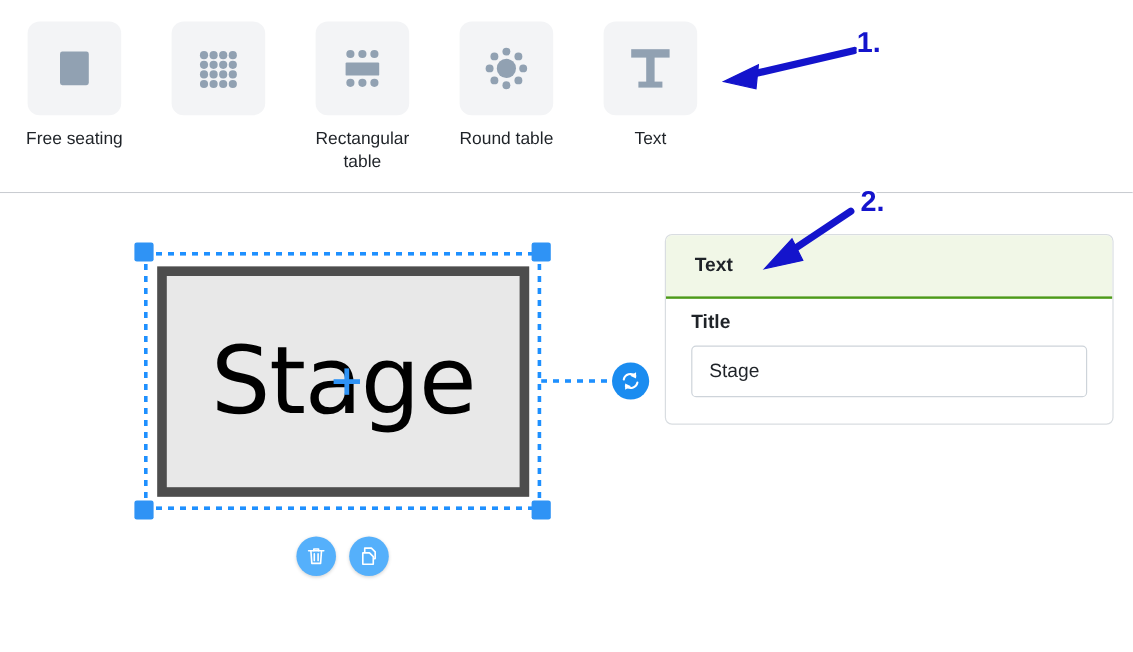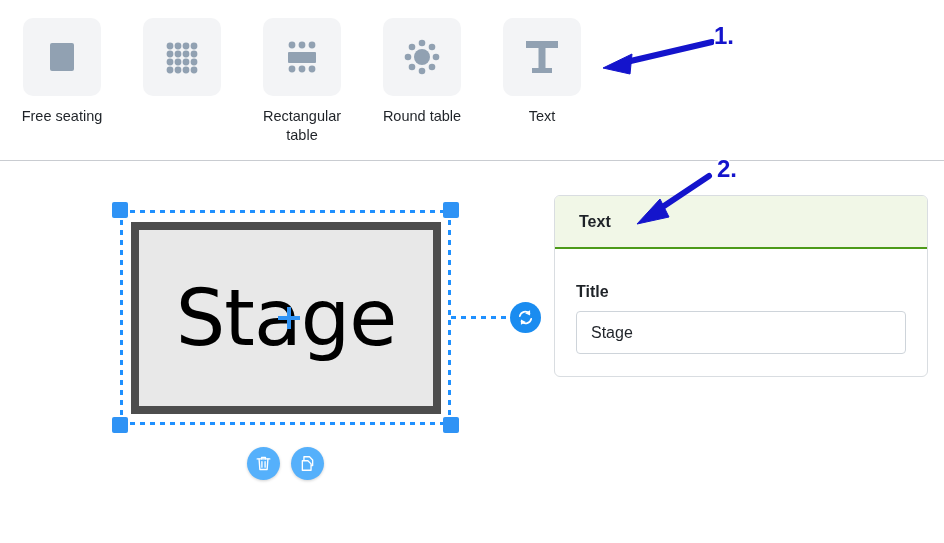--- a/index.html
+++ b/index.html
@@ -205,21 +205,21 @@
     background: #f1f7e7;
     border-bottom: 2px solid #4d9a19;
     padding: 17px 24px 16px 24px;
   }
   #panel-header-title {
     font-size: 16px;
     font-weight: bold;
     color: #1f2328;
   }
   #panel-body {
-    padding: 34px 21px 22px 21px;
+    padding: 11px 21px 22px 21px;
   }
   #title-label {
     font-size: 16px;
     font-weight: bold;
     color: #1f2328;
     margin-bottom: 10px;
   }
   #title-input {
     display: block;
     box-sizing: border-box;

